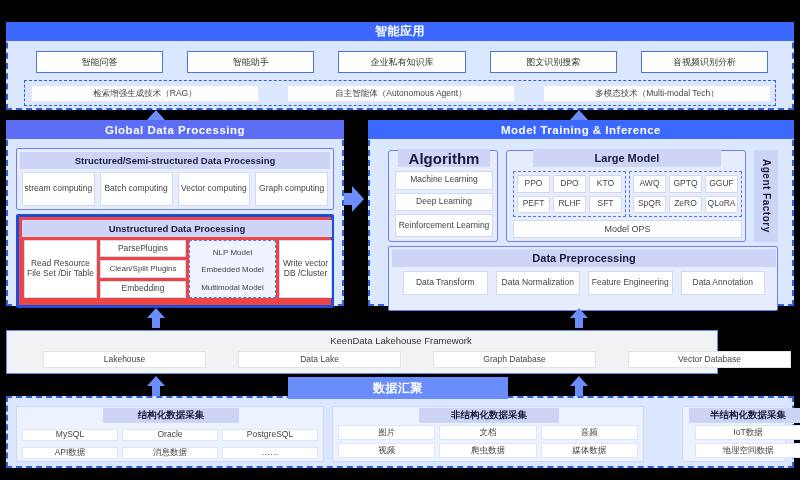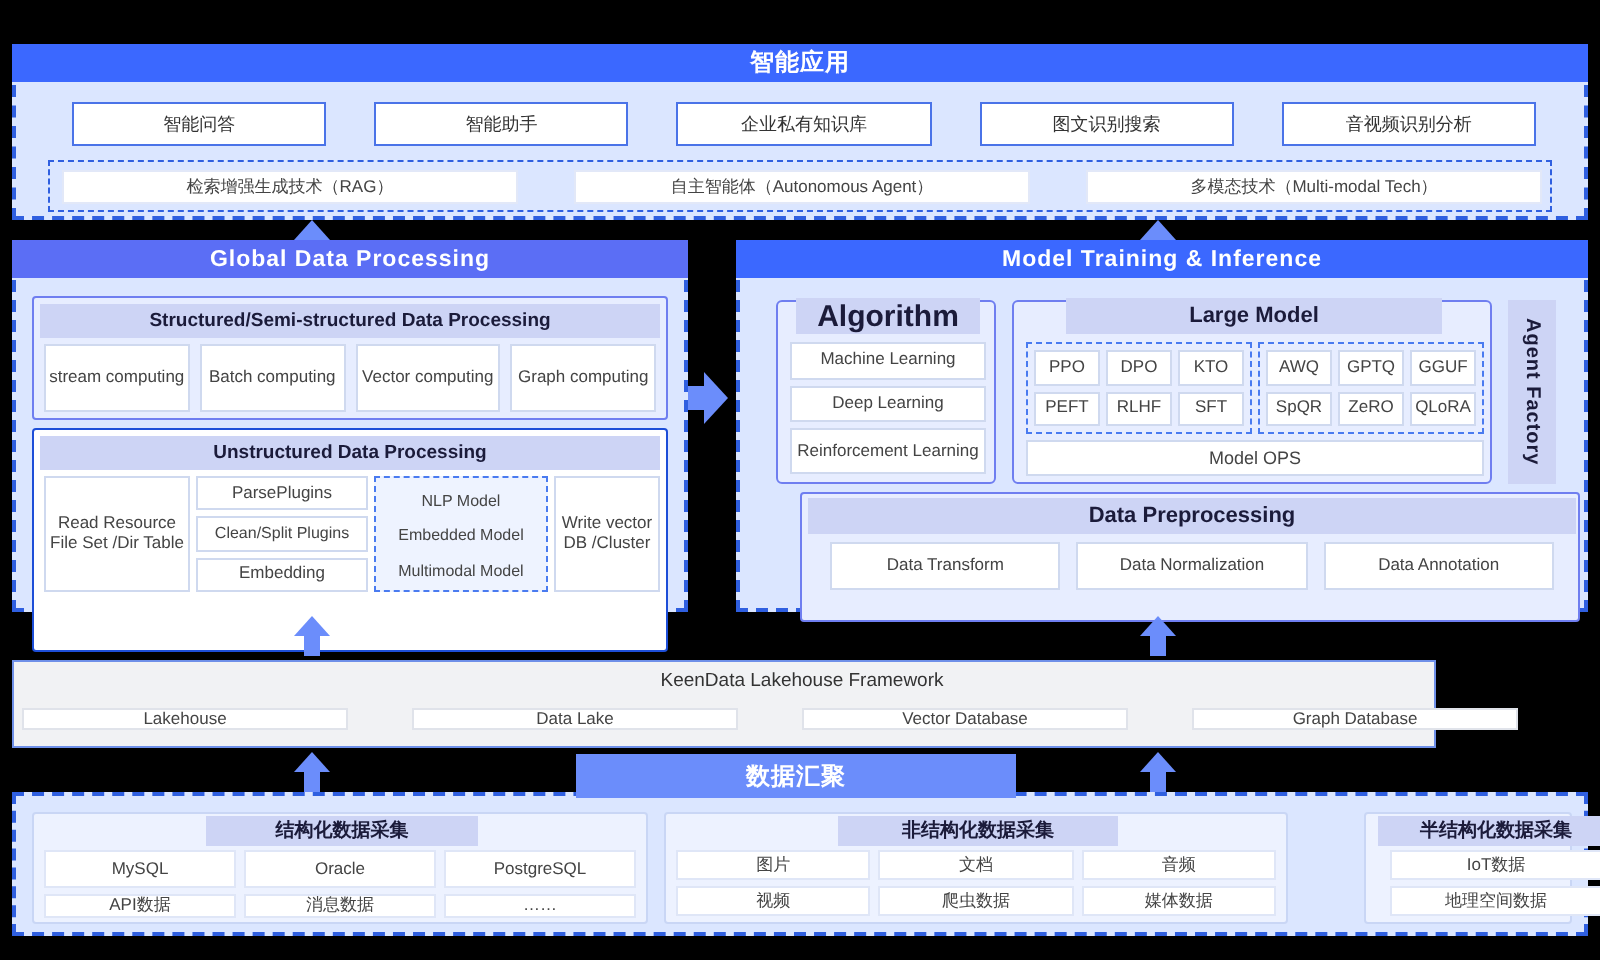--- a/index.html
+++ b/index.html
@@ -79,21 +79,21 @@
   <div class="abs" style="left:8px;top:26px;width:318px;height:62px;border:1px solid #6f7ef0;background:#e7edff;border-radius:2px;">
     <div class="sub-head" style="position:absolute;left:3px;top:3px;width:310px;height:17px;font-size:9.5px;">Structured/Semi-structured Data Processing</div>
     <div class="abs" style="left:5px;top:23px;width:306px;height:34px;display:flex;gap:5px;">
       <div class="plain-chip" style="flex:1">stream computing</div>
       <div class="plain-chip" style="flex:1">Batch computing</div>
       <div class="plain-chip" style="flex:1">Vector computing</div>
       <div class="plain-chip" style="flex:1">Graph computing</div>
     </div>
   </div>
 
-  <div class="abs" style="left:8px;top:92px;width:318px;height:112px;border:1px solid #1d4ed8;background:#ffffff;border-radius:2px;">
+  <div class="abs" style="left:8px;top:92px;width:318px;height:94px;border:3px solid #1d4ed8;background:#ef4444;border-radius:2px;">
     <div class="sub-head" style="position:absolute;left:3px;top:3px;width:310px;height:17px;font-size:9.5px;">Unstructured Data Processing</div>
 
     <div class="plain-chip" style="position:absolute;left:5px;top:23px;width:73px;height:58px;">Read Resource File Set /Dir Table</div>
 
     <div class="abs" style="left:81px;top:23px;width:86px;height:58px;display:flex;flex-direction:column;gap:3px;">
       <div class="plain-chip" style="flex:1">ParsePlugins</div>
       <div class="plain-chip" style="flex:1;font-size:8px">Clean/Split Plugins</div>
       <div class="plain-chip" style="flex:1">Embedding</div>
     </div>
 
@@ -151,66 +151,67 @@
       </div>
     </div>
 
     <div class="plain-chip" style="position:absolute;left:6px;top:69px;width:229px;height:18px;font-size:9px;">Model OPS</div>
   </div>
 
   <div class="abs" style="left:384px;top:28px;width:24px;height:92px;background:#cdd4f5;display:flex;align-items:center;justify-content:center;">
     <span style="writing-mode:vertical-rl;font-size:10px;font-weight:bold;color:#1b1b3a;letter-spacing:.5px;">Agent Factory</span>
   </div>
 
-  <div class="abs" style="left:18px;top:124px;width:390px;height:65px;border:1px solid #6f7ef0;background:#e7edff;border-radius:2px;margin-left:12px;">
+  <div class="abs" style="left:18px;top:124px;width:390px;height:65px;border:1px solid #6f7ef0;background:#e7edff;border-radius:2px;">
     <div class="sub-head" style="position:absolute;left:3px;top:2px;width:384px;height:18px;font-size:11px;">Data Preprocessing</div>
     <div class="abs" style="left:14px;top:24px;width:362px;height:24px;display:flex;gap:8px;">
       <div class="plain-chip" style="flex:1">Data Transform</div>
       <div class="plain-chip" style="flex:1">Data Normalization</div>
+      <div class="plain-chip" style="flex:1">Feature Engineering</div>
       <div class="plain-chip" style="flex:1">Data Annotation</div>
     </div>
   </div>
 </div>
 
 <div class="arr-wrap" style="left:147px;top:308px;width:18px;height:20px;">
   <div class="arr-up-head" style="left:0;top:0;"></div>
   <div class="arr-up-shaft" style="left:5px;top:9px;width:8px;height:11px;"></div>
 </div>
 <div class="arr-wrap" style="left:570px;top:308px;width:18px;height:20px;">
   <div class="arr-up-head" style="left:0;top:0;"></div>
   <div class="arr-up-shaft" style="left:5px;top:9px;width:8px;height:11px;"></div>
 </div>
 
 <div class="abs" style="left:6px;top:330px;width:712px;height:44px;background:#f1f2f4;border:1px solid #6f90e8;">
   <div style="position:absolute;left:0;top:4px;width:788px;text-align:center;font-size:9.5px;color:#333;">KeenData Lakehouse Framework</div>
-  <div class="abs" style="left:4px;top:20px;width:748px;height:17px;display:flex;gap:32px;align-items:center;">
+  <div class="abs" style="left:36px;top:20px;width:748px;height:17px;display:flex;gap:32px;">
     <div class="plain-chip" style="flex:1;border-color:#e0e3ea;font-size:8.5px">Lakehouse</div>
     <div class="plain-chip" style="flex:1;border-color:#e0e3ea;font-size:8.5px">Data Lake</div>
+    <div class="plain-chip" style="flex:1;border-color:#e0e3ea;font-size:8.5px">Graph Database</div>
     <div class="plain-chip" style="flex:1;border-color:#e0e3ea;font-size:8.5px">Vector Database</div>
-    <div class="plain-chip" style="flex:1;border-color:#e0e3ea;font-size:8.5px">Graph Database</div>
   </div>
 </div>
 
 <div class="arr-wrap" style="left:147px;top:376px;width:18px;height:20px;">
   <div class="arr-up-head" style="left:0;top:0;"></div>
   <div class="arr-up-shaft" style="left:5px;top:9px;width:8px;height:11px;"></div>
 </div>
 <div class="arr-wrap" style="left:570px;top:376px;width:18px;height:20px;">
   <div class="arr-up-head" style="left:0;top:0;"></div>
   <div class="arr-up-shaft" style="left:5px;top:9px;width:8px;height:11px;"></div>
 </div>
 
 <div class="abs panel-dashed" style="left:6px;top:396px;width:788px;height:72px;">
 
   <div class="abs" style="left:8px;top:8px;width:770px;height:56px;display:flex;gap:8px;">
 
     <div class="abs" style="position:relative;flex:0 0 308px;border:1px solid #c9d6f5;background:#edf2ff;border-radius:2px;">
       <div class="sub-head" style="position:absolute;left:86px;top:1px;width:136px;height:15px;font-size:9.5px;">结构化数据采集</div>
       <div class="abs" style="left:5px;top:18px;width:296px;height:34px;display:flex;flex-direction:column;gap:3px;">
-        <div style="display:flex;gap:4px;height:32px;">
+        <div style="display:flex;gap:4px;height:32px;align-items:center;">
           <div class="plain-chip" style="flex:1;border-color:#dfe6f7">MySQL</div>
           <div class="plain-chip" style="flex:1;border-color:#dfe6f7">Oracle</div>
           <div class="plain-chip" style="flex:1;border-color:#dfe6f7">PostgreSQL</div>
         </div>
         <div style="display:flex;gap:4px;height:15px;">
           <div class="plain-chip" style="flex:1;border-color:#dfe6f7">API数据</div>
           <div class="plain-chip" style="flex:1;border-color:#dfe6f7">消息数据</div>
           <div class="plain-chip" style="flex:1;border-color:#dfe6f7">……</div>
         </div>
       </div>

